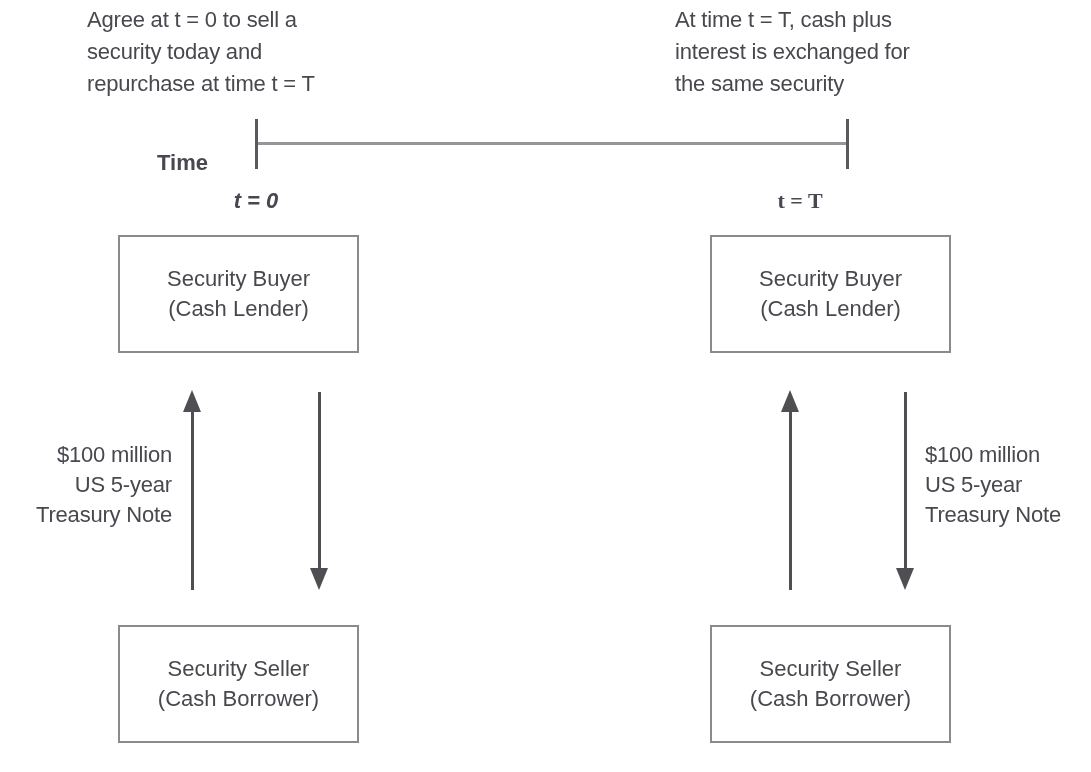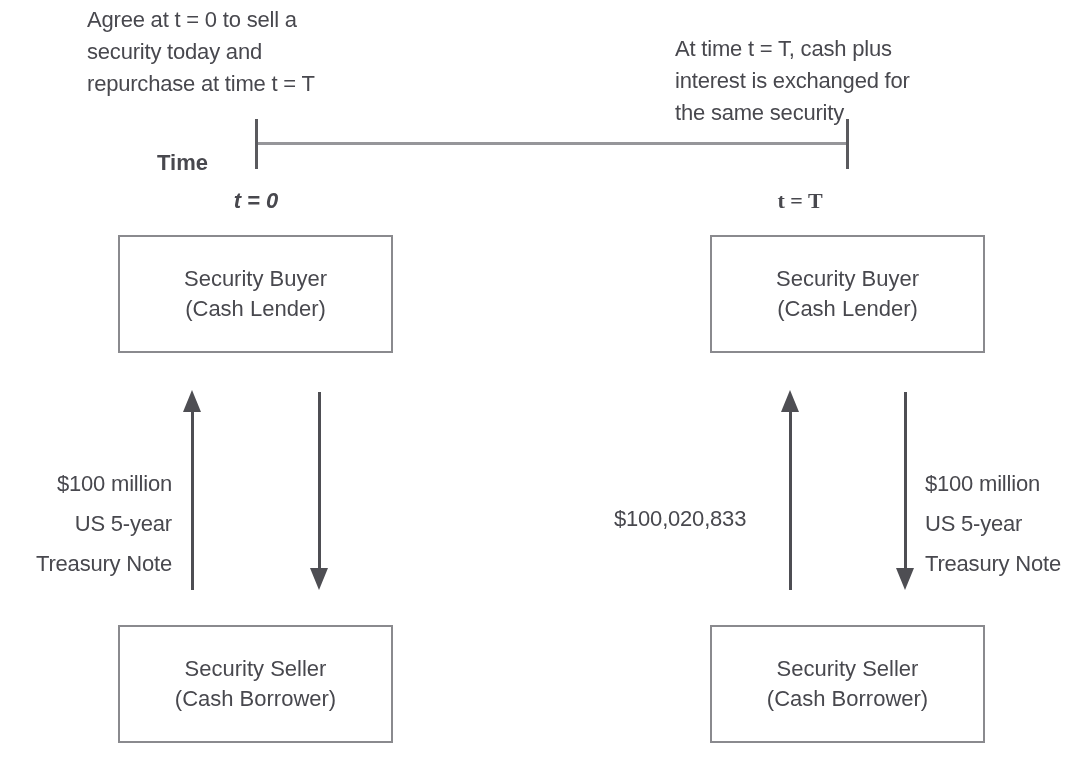--- a/index.html
+++ b/index.html
@@ -39,21 +39,21 @@
   }
   .tick.start{left:255px;}
   .tick.end{left:846px;}
   .t-label{
     position:absolute;top:188px;width:120px;
     font-size:22px;font-weight:bold;text-align:center;
   }
   .t-label.t0{left:196px;font-style:italic;}
   .t-label.tT{left:740px;font-family:Liberation Serif, serif;}
   .party-box{
-    position:absolute;width:275px;height:118px;
+    position:absolute;width:241px;height:118px;
     border:2px solid var(--box-border);
     box-sizing:border-box;
     display:flex;align-items:center;justify-content:center;
     font-size:22px;line-height:30px;text-align:center;
     background:var(--bg);
   }
   .box-t0-buyer{left:118px;top:235px;}
   .box-tT-buyer{left:710px;top:235px;}
   .box-t0-seller{left:118px;top:625px;}
   .box-tT-seller{left:710px;top:625px;}
@@ -74,38 +74,37 @@
   }
   .arrow.up{top:390px;height:200px;}
   .arrow.up .shaft{top:16px;height:184px;}
   .arrow.down{top:392px;height:198px;}
   .arrow.down .shaft{top:0;height:180px;}
   .arrow.a1{left:183px;}
   .arrow.a2{left:310px;}
   .arrow.a3{left:781px;}
   .arrow.a4{left:896px;}
   .flow-label{
-    position:absolute;font-size:22px;line-height:40px;
+    position:absolute;font-size:22px;line-height:30px;
     letter-spacing:-0.2px;
-    margin-top:24px;
   }
   .lbl-sec-t0{left:0px;top:440px;width:172px;text-align:right;}
   .lbl-cash-t0{left:341px;top:475px;}
   .lbl-cash-tT{left:614px;top:475px;}
   .lbl-sec-tT{left:925px;top:440px;width:172px;text-align:left;}
 </style>
 </head>
 <body>
 
 <div id="stage">
 
   <div class="annotation pre" style="left:87px;">Agree at t = 0 to sell a
 security today and
 repurchase at time t = T</div>
-  <div class="annotation pre" style="left:675px;margin-top:29px;">At time t = T, cash plus
+  <div class="annotation pre" style="left:675px;">At time t = T, cash plus
 interest is exchanged for
 the same security</div>
 
   <div class="axis-label">Time</div>
   <div class="timeline-line"></div>
   <div class="tick start"></div>
   <div class="tick end"></div>
   <div class="t-label t0">t = 0</div>
   <div class="t-label tT">t = T</div>
 
@@ -140,18 +139,17 @@
     <div class="shaft"></div>
   </div>
   <div class="arrow down a4">
     <div class="shaft"></div>
     <div class="head-down"></div>
   </div>
 
   <div class="flow-label pre lbl-sec-t0">$100 million
 US 5-year
 Treasury Note</div>
-  <div class="flow-label lbl-cash-tT">$100,020,833</div>
   <div class="flow-label pre lbl-sec-tT">$100 million
 US 5-year
 Treasury Note</div>
 
 </div>
 
 </body></html>

